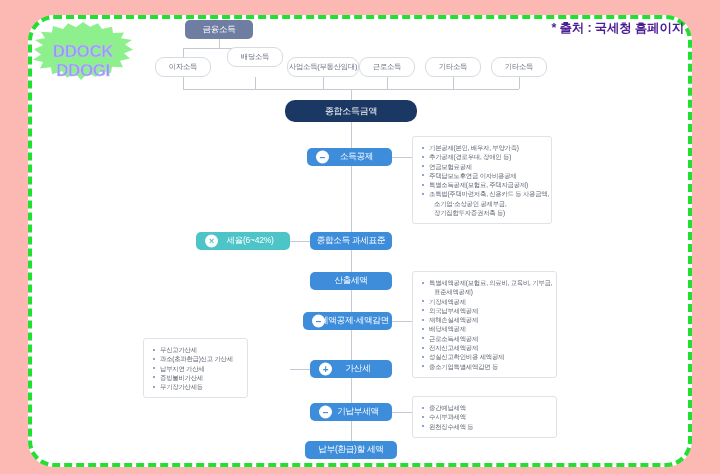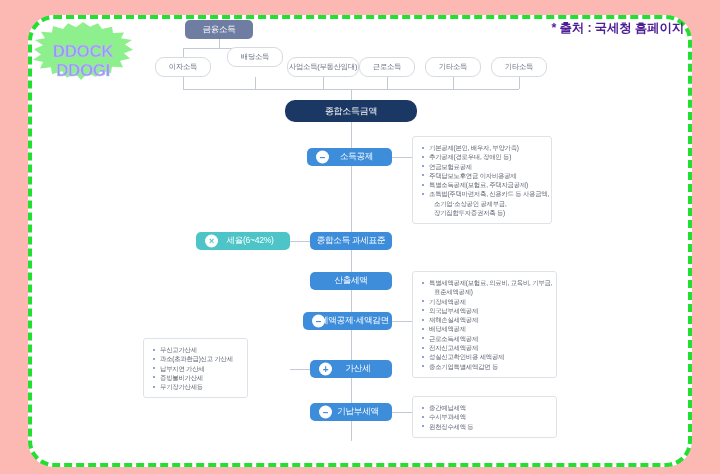--- a/index.html
+++ b/index.html
@@ -221,20 +221,21 @@
   <div class="node blue" style="left:310px; top:360px; width:82px; height:18px;">
     <span class="op plus-b">+</span>
     <span style="padding-left:14px;">가산세</span>
   </div>
 
   <div class="node blue" style="left:310px; top:403px; width:82px; height:18px;">
     <span class="op minus-b">−</span>
     <span style="padding-left:14px;">기납부세액</span>
   </div>
 
+  <div class="node blue" style="left:305px; top:441px; width:92px; height:18px;">납부(환급)할 세액</div>
 
   <div class="panel" style="left:412px; top:136px; width:140px;">
     <ul>
         <li>기본공제(본인, 배우자, 부양가족)</li>
         <li>추가공제(경로우대, 장애인 등)</li>
         <li>연금보험료공제</li>
         <li>주택담보노후연금 이자비용공제</li>
         <li>특별소득공제(보험료, 주택자금공제)</li>
         <li>조특법(주택마련저축, 신용카드 등 사용금액,</li>
         <li class="cont">소기업·소상공인 공제부금,</li>

